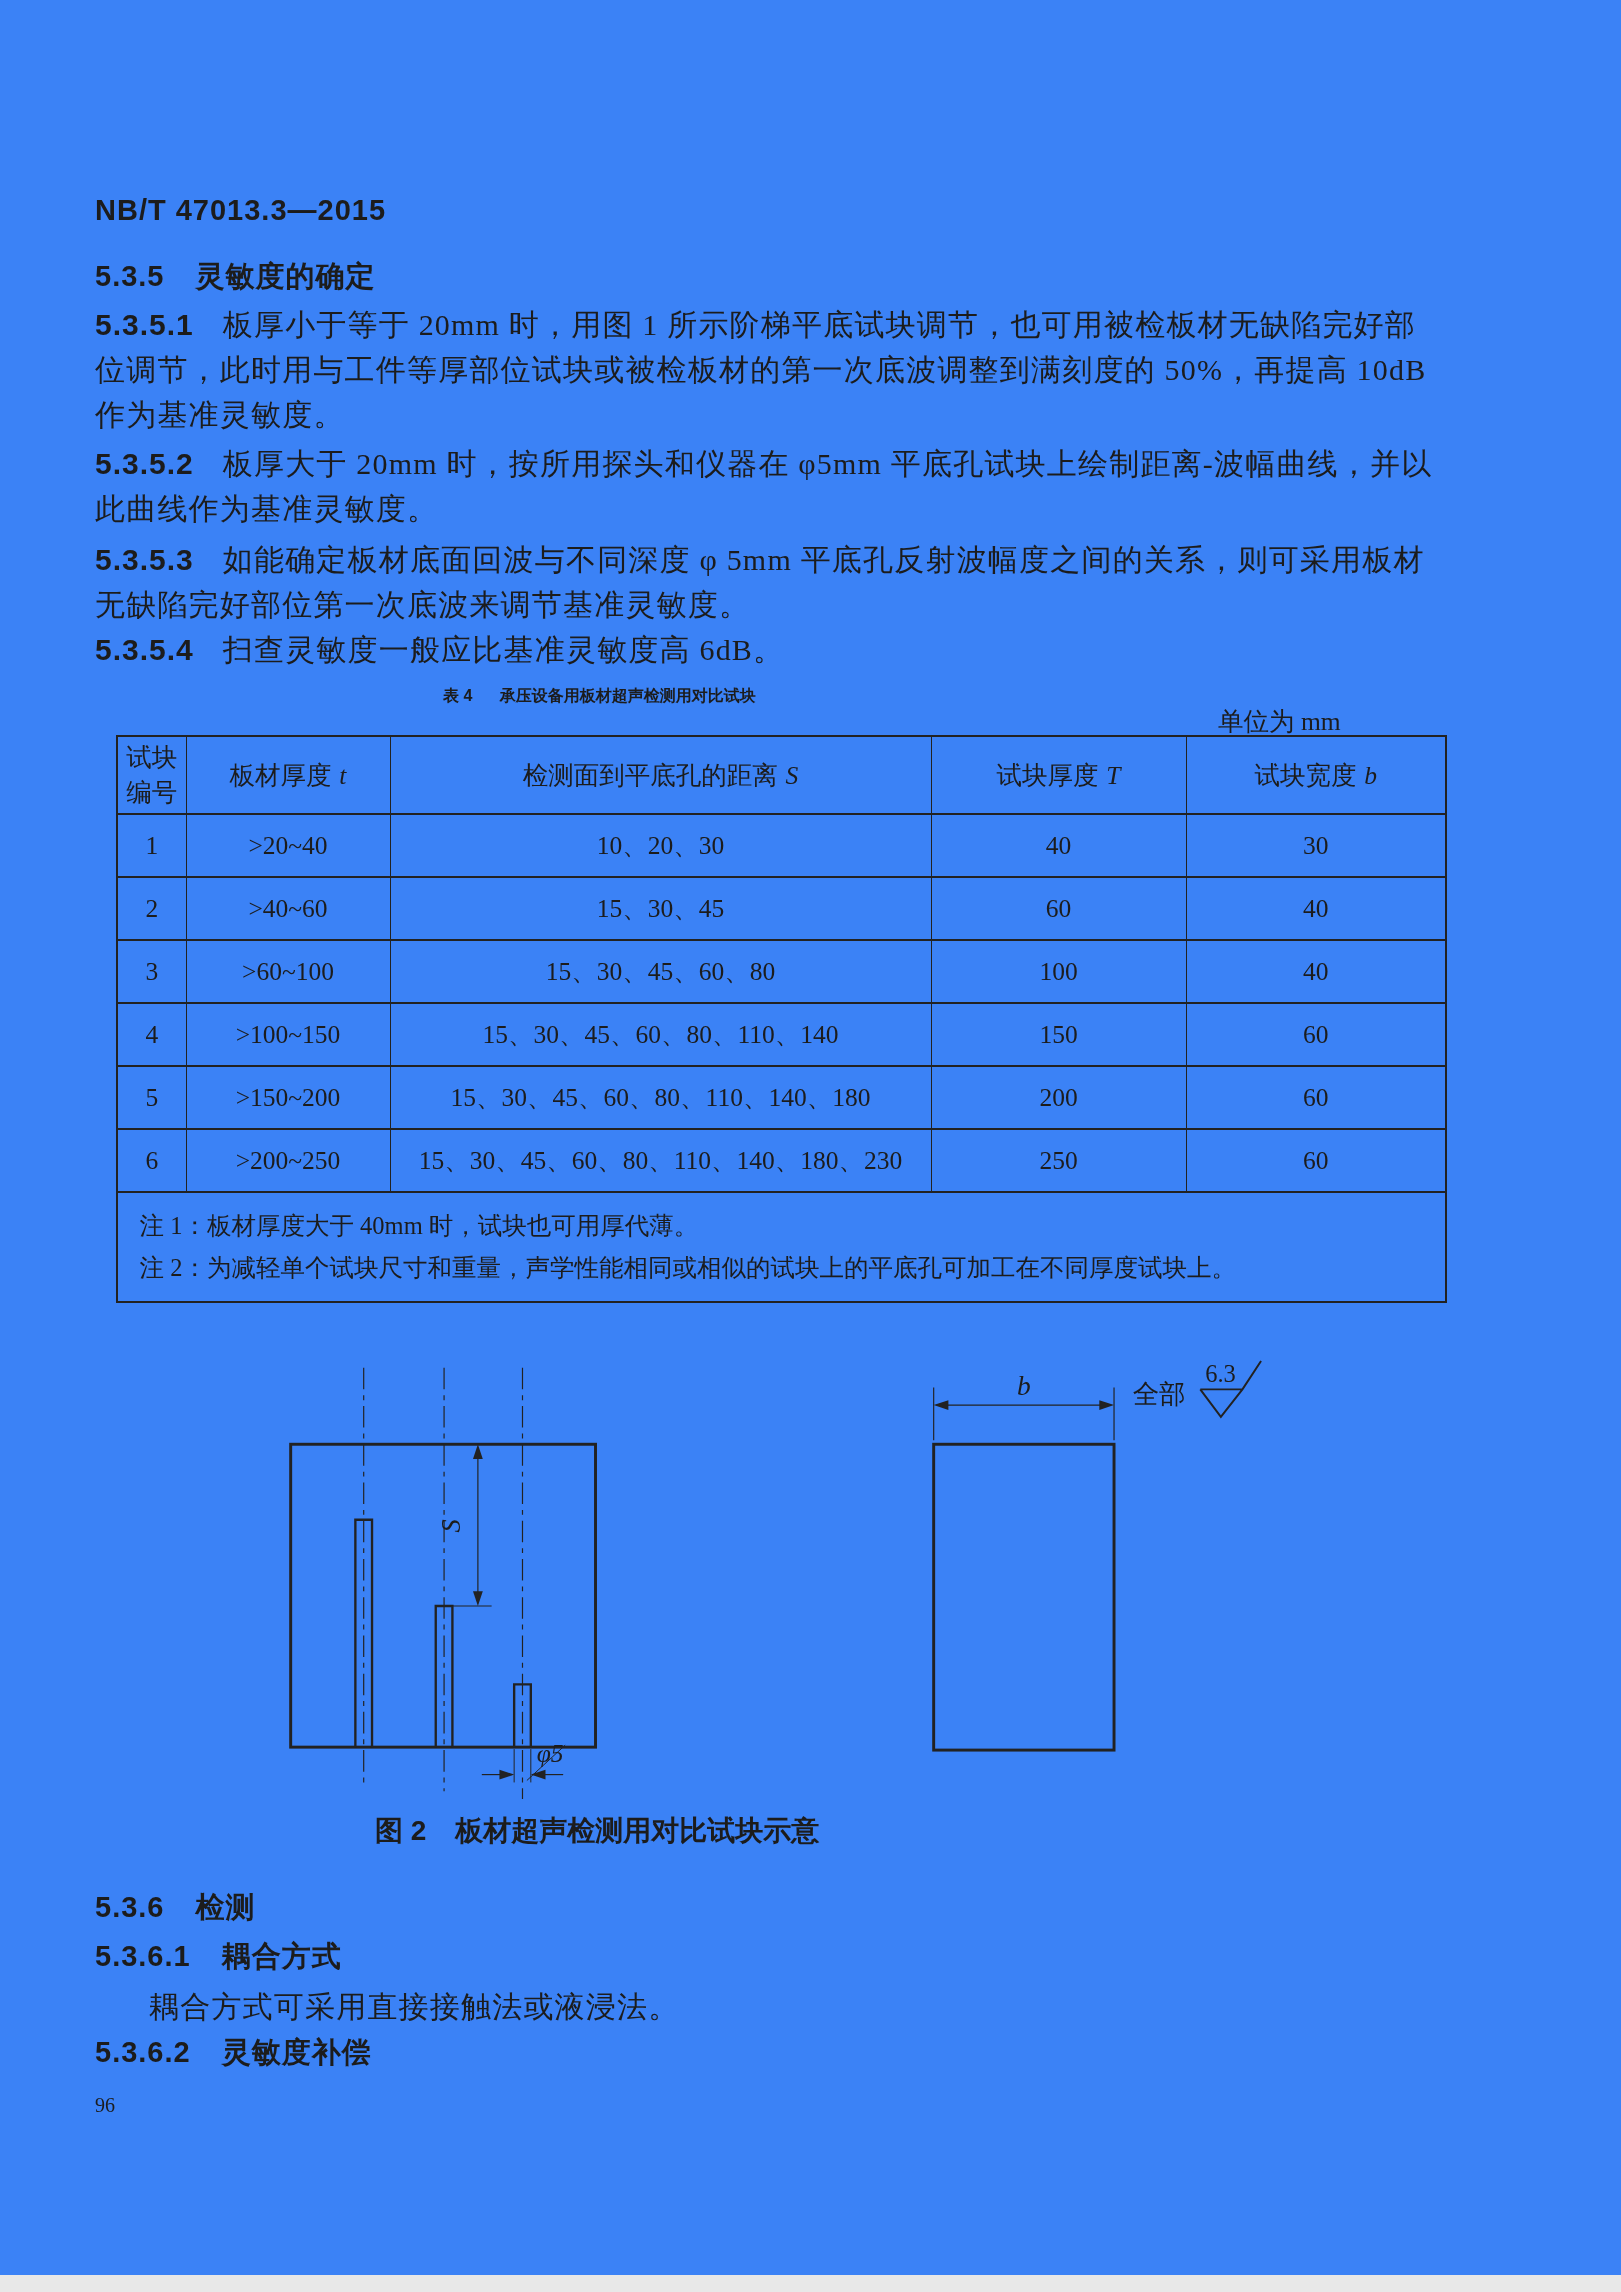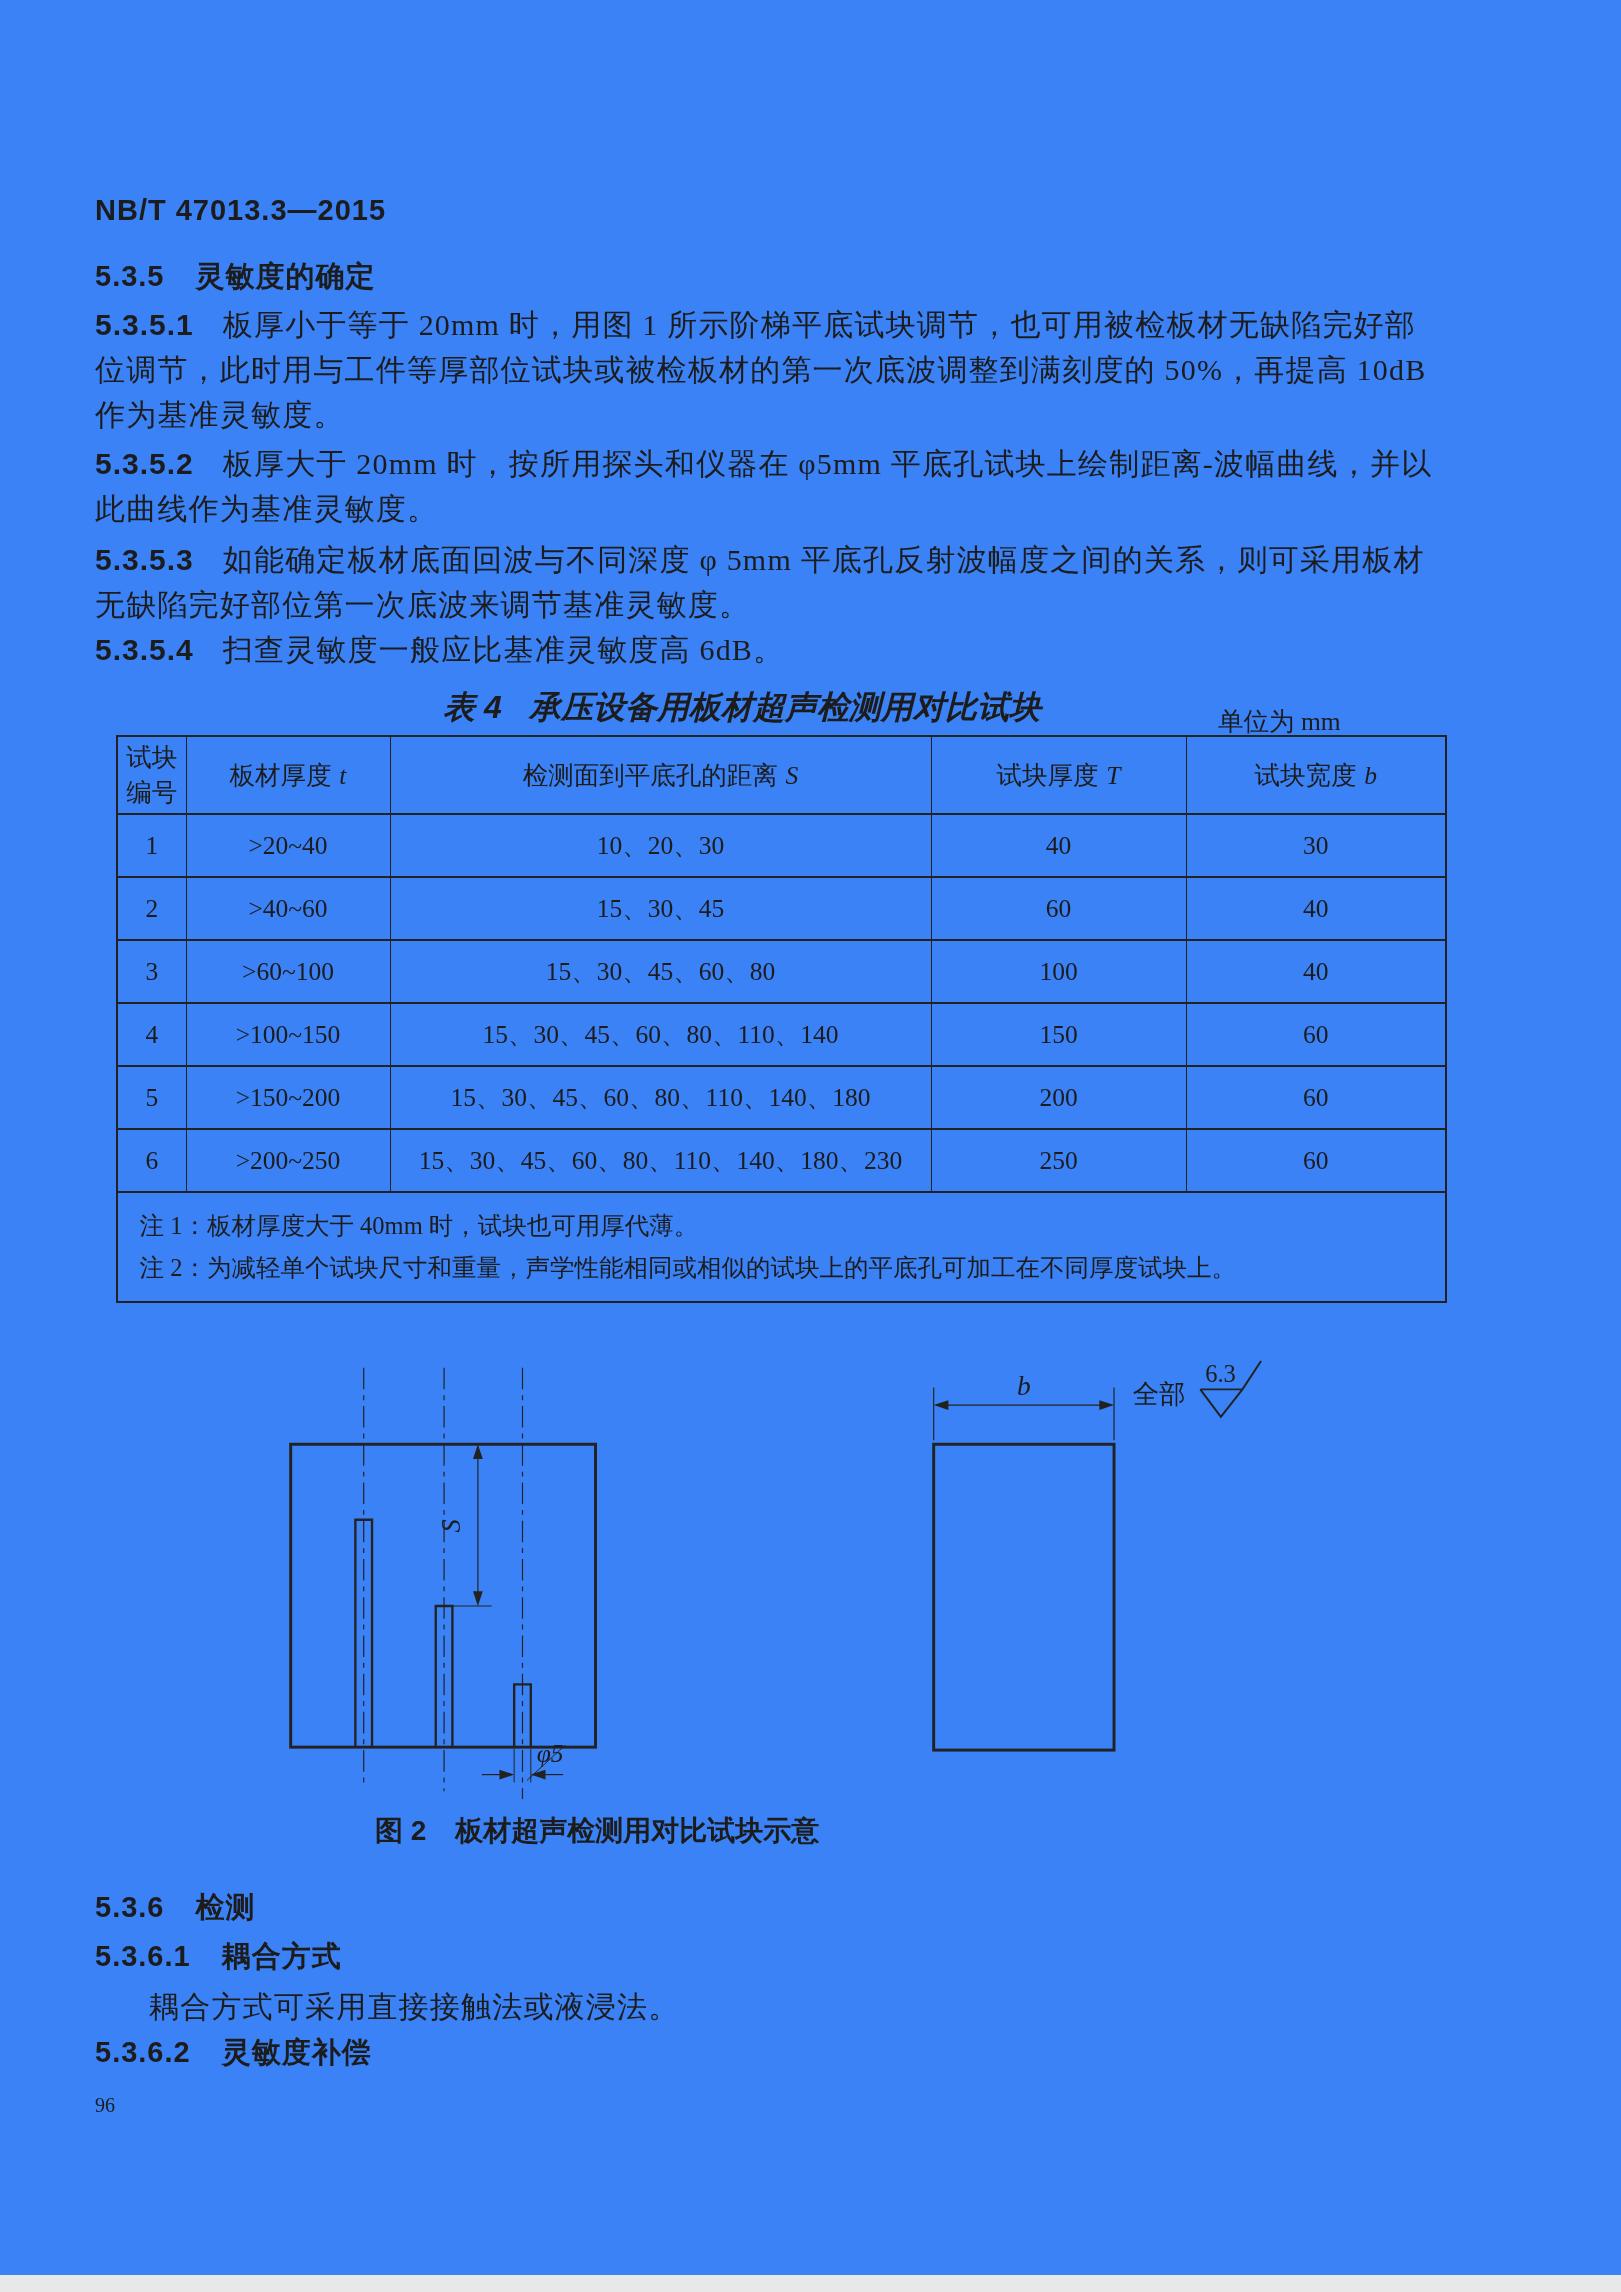--- a/index.html
+++ b/index.html
@@ -12,21 +12,21 @@
   .hd {
     font-family:"Liberation Sans","DejaVu Sans",sans-serif;
     font-weight:bold; font-size:29px; letter-spacing:1px; white-space:nowrap;
   }
   .hd .num { margin-right:31px; }
   .para { font-size:30px; letter-spacing:1.2px; }
   .para .pline { line-height:45px; white-space:nowrap; }
   .para .num { margin-right:29px; }
   .tbl-title {
     font-family:"Liberation Sans","DejaVu Sans",sans-serif;
-    font-weight:bold; font-size:32px; white-space:nowrap;font-style:italic;
+    font-weight:bold; font-size:16px; white-space:nowrap;
   }
   .tbl-title .num { margin-right:27.4px; }
   .tbl-unit { font-size:25.5px; white-space:nowrap;margin-top:12px; }
 
   table.t4 { border-collapse:collapse; table-layout:fixed; width:1328px;
     font-size:25.5px; }
   table.t4 th, table.t4 td {
     border-left:1.6px solid #222; border-right:1.6px solid #222;
     border-top:2.9px solid #222; border-bottom:2.9px solid #222;
     text-align:center; vertical-align:middle; padding:0 5.9px;

